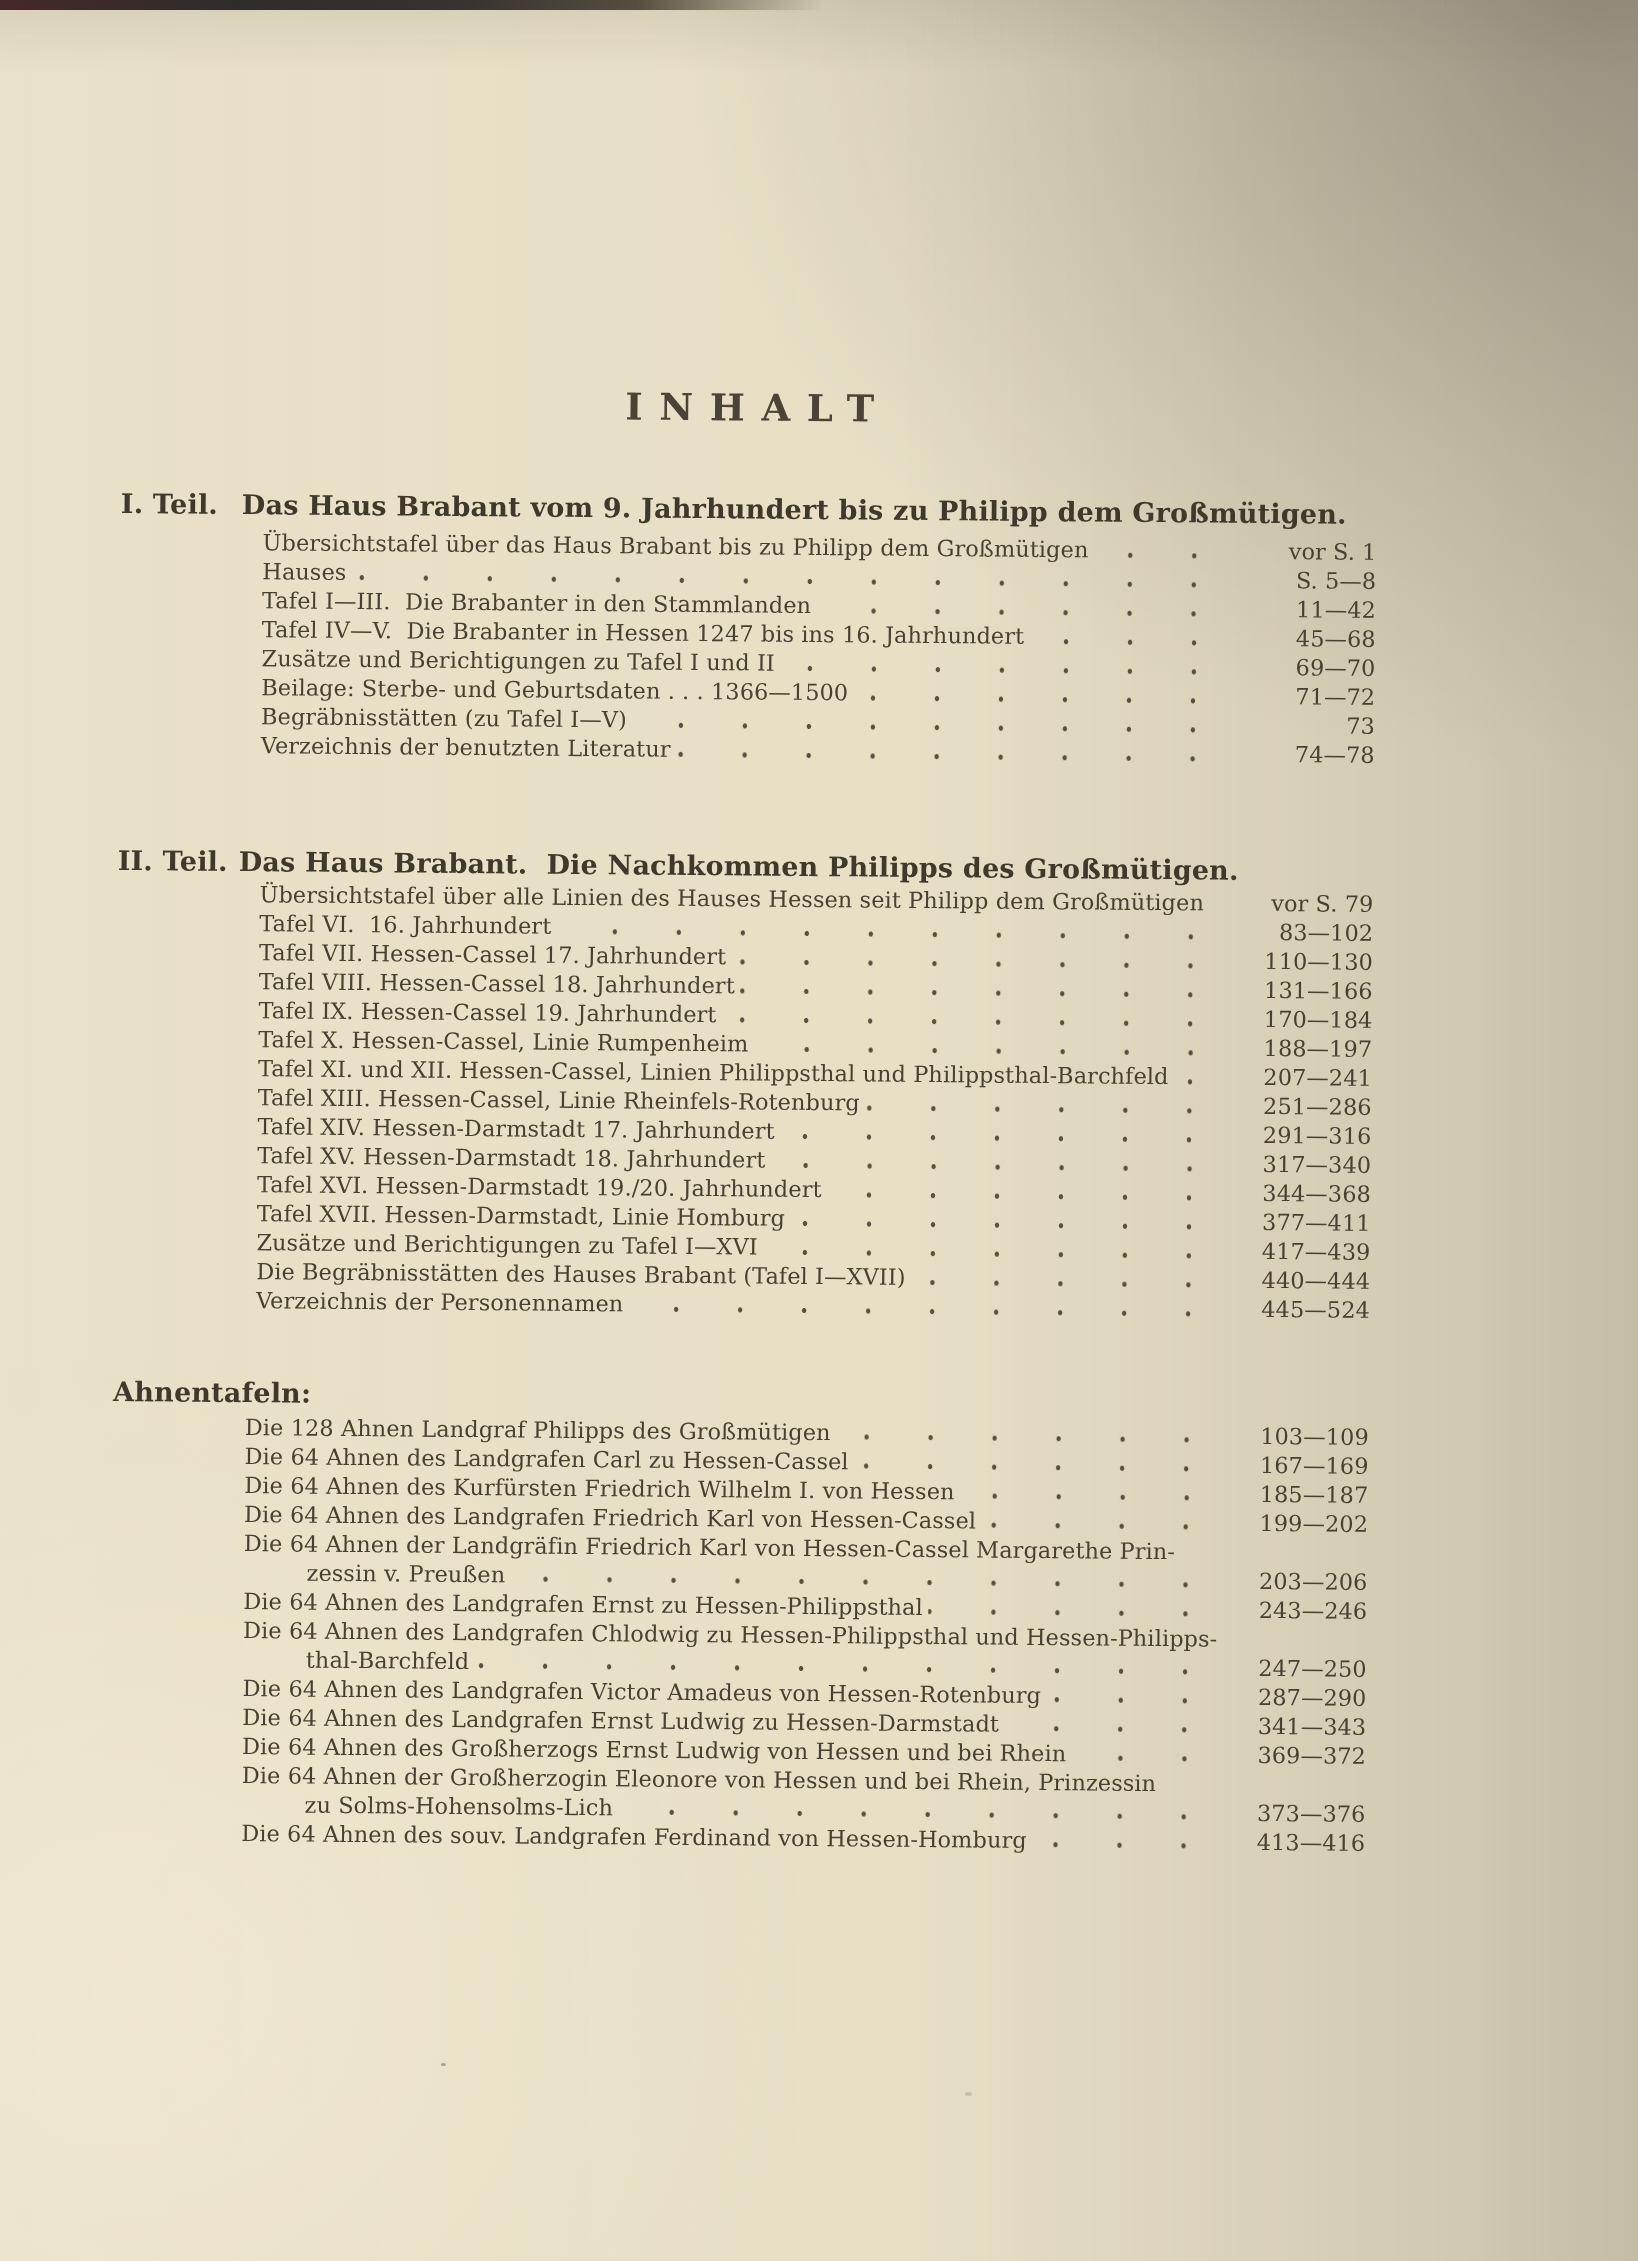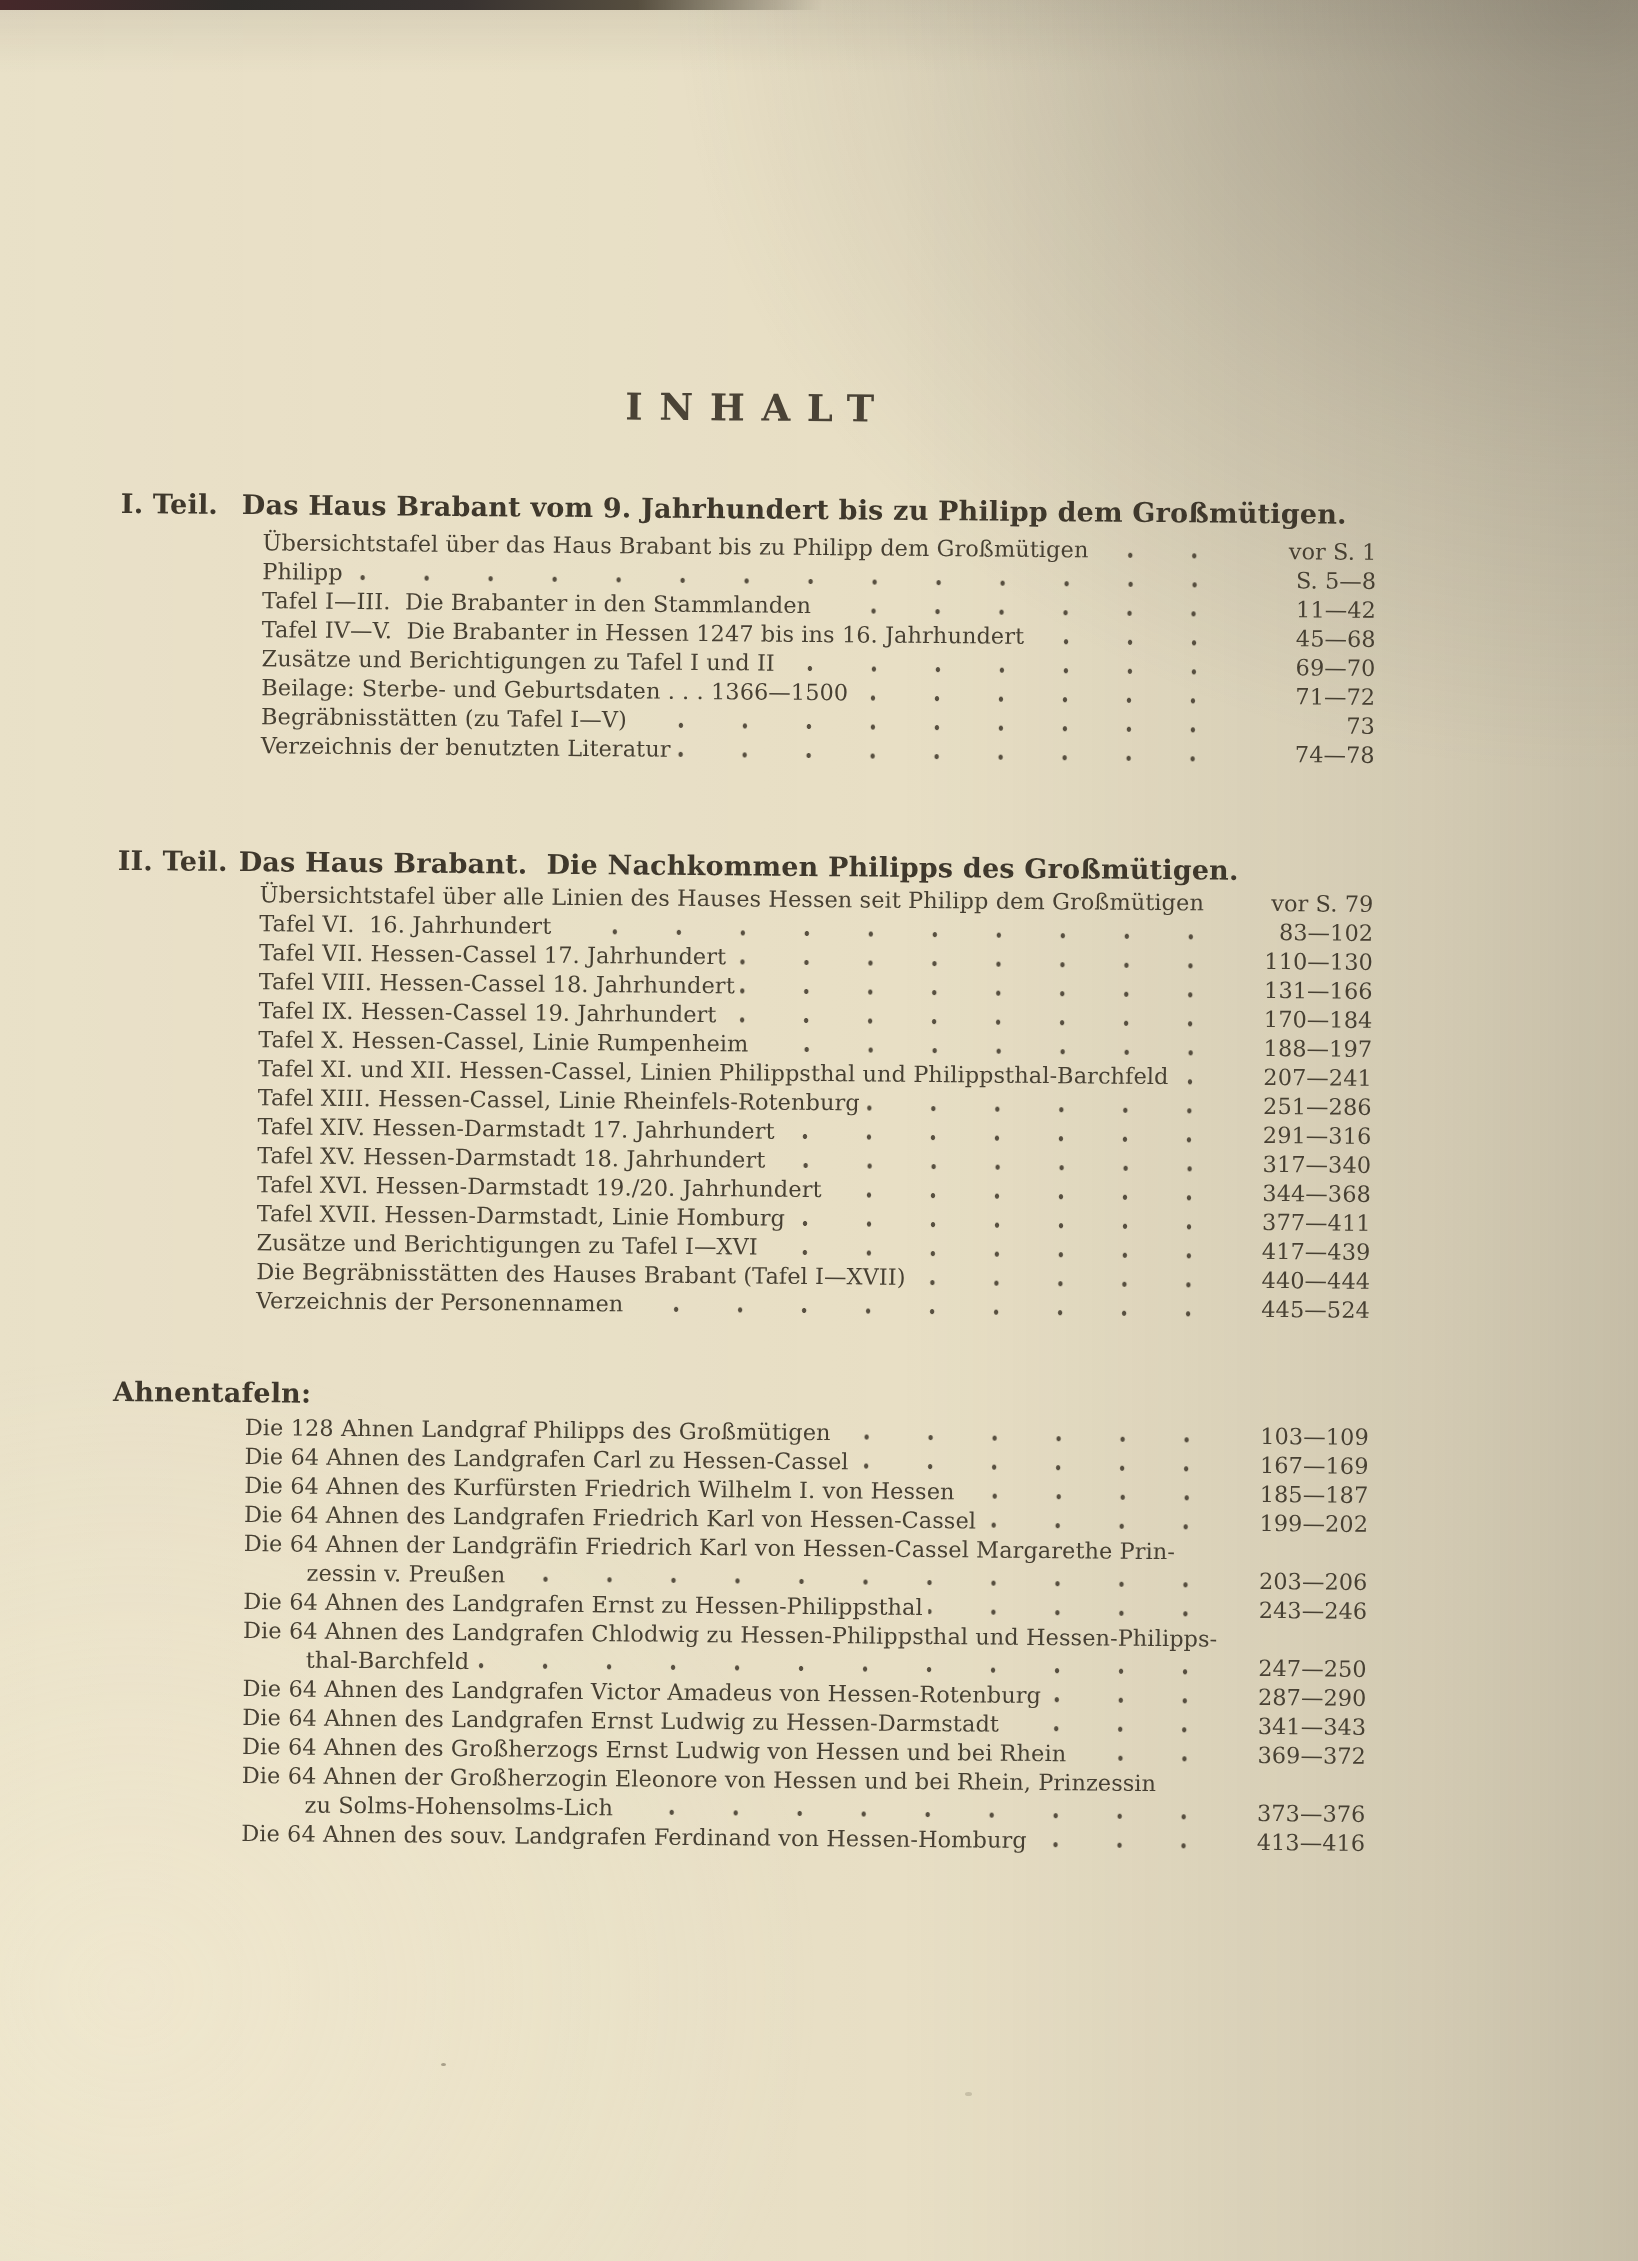--- a/index.html
+++ b/index.html
@@ -69,21 +69,21 @@
 <div class="speck" style="left:441px;top:2063px;width:5.3px;height:3.3px;opacity:.55;"></div>
 <div class="speck" style="left:965px;top:2092px;width:6.6px;height:4px;opacity:.25;"></div>
 
 <div id="content">
   <h1 class="title">INHALT</h1>
   <div id="sections">
       <section class="section part1">
         <div class="heading"><span class="slabel">I. Teil.</span><span class="htext">Das Haus Brabant vom 9. Jahrhundert bis zu Philipp dem Großmütigen.</span></div>
         <div class="entries">
           <div class="entry"><span class="etext">Übersichtstafel über das Haus Brabant bis zu Philipp dem Großmütigen</span><span class="leader"></span><span class="pages">vor S. 1</span></div>
-          <div class="entry"><span class="etext">Philipp</span><span class="leader"></span><span class="pages">S. 5—8</span></div>
+          <div class="entry"><span class="etext">Hauses</span><span class="leader"></span><span class="pages">S. 5—8</span></div>
           <div class="entry"><span class="etext">Tafel I—III.  Die Brabanter in den Stammlanden</span><span class="leader"></span><span class="pages">11—42</span></div>
           <div class="entry"><span class="etext">Tafel IV—V.  Die Brabanter in Hessen 1247 bis ins 16. Jahrhundert</span><span class="leader"></span><span class="pages">45—68</span></div>
           <div class="entry"><span class="etext">Zusätze und Berichtigungen zu Tafel I und II</span><span class="leader"></span><span class="pages">69—70</span></div>
           <div class="entry"><span class="etext">Beilage: Sterbe- und Geburtsdaten . . . 1366—1500</span><span class="leader"></span><span class="pages">71—72</span></div>
           <div class="entry"><span class="etext">Begräbnisstätten (zu Tafel I—V)</span><span class="leader"></span><span class="pages">73</span></div>
           <div class="entry"><span class="etext">Verzeichnis der benutzten Literatur</span><span class="leader"></span><span class="pages">74—78</span></div>
         </div>
       </section>
       <section class="section part2">
         <div class="heading"><span class="slabel">II. Teil.</span><span class="htext">Das Haus Brabant.  Die Nachkommen Philipps des Großmütigen.</span></div>

